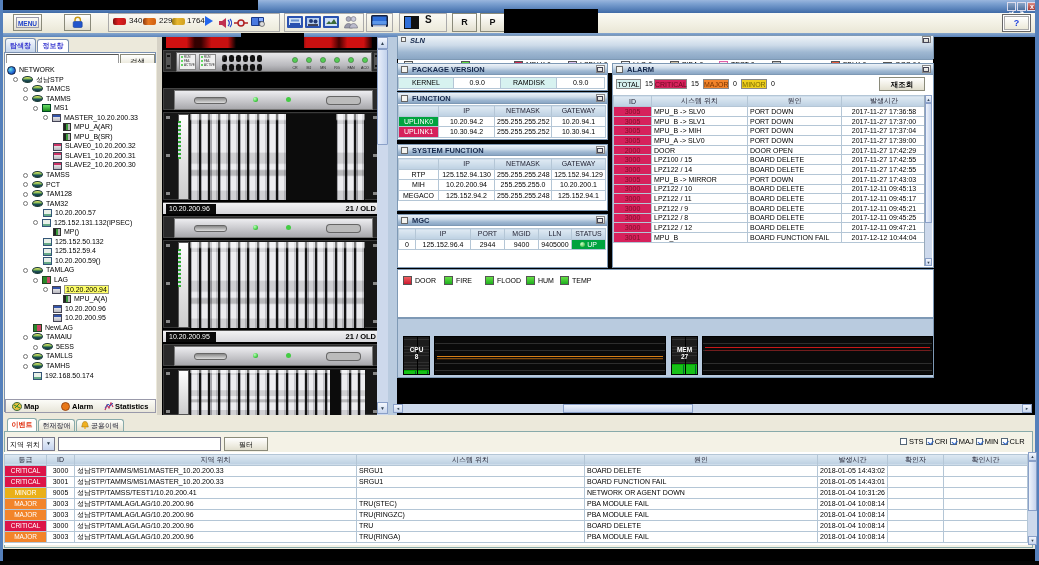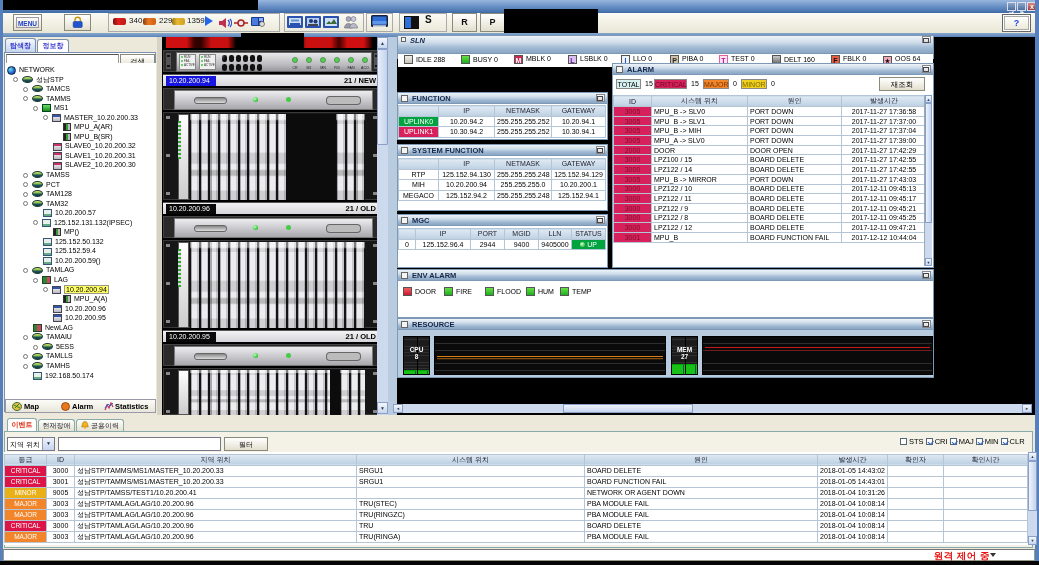--- a/index.html
+++ b/index.html
@@ -69,21 +69,21 @@
   <rect x="8.2" y="6.5" width="9" height="6" rx="1.2" fill="#2255cc" stroke="#123a99" stroke-width="0.6"></rect>
  </svg>
 </div>
 
 <div class="a" style="left:108px;top:13px;width:172px;height:19px;border:1px solid #aaa;background:linear-gradient(#fbfaf4,#eceadb);"></div>
 <div class="a" style="left:113px;top:18px;width:13px;height:7px;background:linear-gradient(90deg,#7a1010,#e02020 40%,#c01818);border-radius:2px;"></div>
 <div class="a" style="left:129px;top:16px;font-size:8px;color:#111;">340</div>
 <div class="a" style="left:143px;top:18px;width:13px;height:7px;background:linear-gradient(90deg,#8a3a10,#e87820 40%,#d06010);border-radius:2px;"></div>
 <div class="a" style="left:159px;top:16px;font-size:8px;color:#111;">229</div>
 <div class="a" style="left:172px;top:18px;width:13px;height:7px;background:linear-gradient(90deg,#9a7a10,#e8b830 40%,#d0a020);border-radius:2px;"></div>
-<div class="a" style="left:187px;top:16px;font-size:8px;color:#111;">1359</div>
+<div class="a" style="left:187px;top:16px;font-size:8px;color:#111;">1764</div>
 <div class="a" style="left:205px;top:16px;width:0;height:0;border-top:5px solid transparent;border-bottom:5px solid transparent;border-left:8px solid #2266ee;"></div>
 <div class="a" style="left:218px;top:15px;"><svg width="14" height="12" viewBox="0 0 14 12">
         <polygon points="1,4 4,4 8,1 8,11 4,8 1,8" fill="#c03050"></polygon>
         <path d="M10 3 a4 4 0 0 1 0 6 M12 2 a6 6 0 0 1 0 8" stroke="#2244cc" stroke-width="1.2" fill="none"></path>
       </svg></div>
 <div class="a" style="left:234px;top:15px;"><svg width="14" height="12" viewBox="0 0 14 12">
         <line x1="0" y1="6" x2="14" y2="6" stroke="#b02020" stroke-width="1.5"></line>
         <circle cx="7" cy="6" r="3" fill="#e8e8f0" stroke="#b02020" stroke-width="1.5"></circle>
       </svg></div>
 <div class="a" style="left:250px;top:14px;"><svg width="16" height="14" viewBox="0 0 16 14">
@@ -239,24 +239,20 @@
                 <text x="33" y="12.5">MN</text>
                 <text x="47" y="12.5">RG</text>
                 <text x="61" y="12.5">FAN</text>
                 <text x="75" y="12.5">ACO</text>
               </g>
     </svg>
    </div>
   </div>
  </div>
 
- <div class="a" style="left:6px;top:37px;width:217px;height:12px;background:linear-gradient(#f2f2f4,#d6d6da);border-top:1px solid #555;">
-  <div class="a" style="left:3px;top:1px;width:50px;height:10px;background:#1616e0;color:#fff;font-size:7px;line-height:10px;padding-left:3px;">10.20.200.94</div>
-  <div class="a" style="right:4px;top:1px;font-size:7.5px;font-weight:bold;color:#000;">21 / NEW</div>
- </div>
  <div class="a hdl" style="left:6px;top:51px;">
         <div class="led"></div>
       </div>
  <div class="a cage" style="left:6px;top:75px;height:88px;">
   <div class="a" style="left:14px;top:1px;width:11px;height:86px;background:linear-gradient(#fff,#ccc);border:1px solid #555;"></div>
   <div class="a" style="left:14px;top:8px;width:3px;height:38px;background:repeating-linear-gradient(#3a3 0 2px,#dde 2px 4px);"></div>
   <div class="a cards" style="left:26px;top:1px;width:96px;height:86px;"></div>
   <div class="a" style="left:122px;top:1px;width:50px;height:86px;background:#0c0c0c;"></div>
   <div class="a cards" style="left:172px;top:1px;width:29px;height:86px;"></div>
  </div>
@@ -291,39 +287,56 @@
  <div class="a" style="left:220px;top:0;width:11px;height:378px;background:#cdd9ec;">
   <div class="a sbtn" style="left:0;top:0;">▲</div>
   <div class="a" style="left:0;top:12px;width:11px;height:96px;background:linear-gradient(90deg,#e8eefa,#c2d2ec);border:1px solid #8aa0c8;border-radius:1px;"></div>
   <div class="a sbtn" style="left:0;top:365px;">▼</div>
  </div>
 </div>
 <div class="a" id="main" style="left:393px;top:37px;width:642px;height:378px;background:#000;">
  <div class="a" style="left:0;top:0;width:4px;height:378px;background:#b9cbdf;"></div>
 
  <div class="a pnl" style="left:4px;top:-2px;width:537px;height:24px;">
-  <div class="hdr" style="height:18px;position:relative;font-style:italic;">
+  <div class="hdr" style="height:24px;position:relative;font-style:italic;">
           <span class="cb" style="left:3px;top:1px;width:5px;height:5px;"></span>
           <span style="position:absolute;left:12px;top:0px;">SLN</span>
           <span class="mini" style="right:2px;top:0px;height:7px;"></span>
         </div>
   <div style="position:relative;height:13px;background:#fff;font-size:7px;color:#000;white-space:nowrap;">
    <span class="a" style="left:6px;top:1px;"><span class="sq" style="background:linear-gradient(#efefe8,#c8c4b8);"></span>IDLE 288</span>
    <span class="a" style="left:63px;top:1px;"><span class="sq" style="background:linear-gradient(#66e045,#1faf1f);"></span>BUSY 0</span>
    <span class="a" style="left:116px;top:1px;"><span class="sq" style="background:#cc2952;color:#fff;">M</span>MBLK 0</span>
    <span class="a" style="left:170px;top:1px;"><span class="sq" style="background:#dcc0f2;color:#5a1a8a;">L</span>LSBLK 0</span>
    <span class="a" style="left:223px;top:1px;"><span class="sq" style="background:#eef2fa;color:#2255cc;">I</span>LLO 0</span>
    <span class="a" style="left:272px;top:1px;"><span class="sq" style="background:#cfc2a8;color:#222;">P</span>PIBA 0</span>
    <span class="a" style="left:321px;top:1px;"><span class="sq" style="background:#fde8f2;color:#cc0099;border-color:#e060a8;">T</span>TEST 0</span>
    <span class="a" style="left:374px;top:1px;"><span class="sq" style="background:linear-gradient(#cacaca,#6e6e6e);"></span>DELT 160</span>
    <span class="a" style="left:433px;top:1px;"><span class="sq" style="background:#e85c40;color:#111;">F</span>FBLK 0</span>
    <span class="a" style="left:485px;top:1px;"><span class="sq" style="background:#f4a8b8;color:#111;font-size:6px;">★</span>OOS 64</span>
   </div>
  </div>
 
+ <div class="a pnl" style="left:4px;top:26px;width:211px;height:28px;">
+  <div class="hdr" style="height:11px;position:relative;">
+          <span class="cb" style="left:3px;top:2px;"></span>
+          <span style="position:absolute;left:14px;top:1px;">PACKAGE VERSION</span>
+          <span class="mini" style="right:2px;top:1px;"></span>
+        </div>
+  <table class="tb" style="width:207px;margin:2px 0 0 0;">
+          <tbody>
+            <tr>
+              <td style="background:#d7f2f0;text-align:center;width:53px;">KERNEL</td>
+              <td style="text-align:center;width:46px;">0.9.0</td>
+              <td style="background:#d7f2f0;text-align:center;width:54px;">RAMDISK</td>
+              <td style="text-align:center;width:46px;">0.9.0</td>
+            </tr>
+          </tbody>
+        </table>
+ </div>
 
  <div class="a pnl" style="left:4px;top:55px;width:211px;height:48px;">
   <div class="hdr" style="height:11px;position:relative;">
           <span class="cb" style="left:3px;top:2px;"></span>
           <span style="position:absolute;left:14px;top:1px;">FUNCTION</span>
           <span class="mini" style="right:2px;top:1px;"></span>
         </div>
   <table class="tb" style="width:207px;margin-top:1px;">
           <colgroup>
             <col style="width:40px;">
@@ -440,21 +453,21 @@
         </div>
   <div style="position:relative;height:20px;background:#fff;font-size:7px;">
    <span class="a" style="left:3px;top:4px;width:25px;height:10px;background:#d7f2f0;border:1px solid #888;text-align:center;line-height:9px;">TOTAL</span>
           <span class="a" style="left:32px;top:5px;">15</span>
    <span class="a" style="left:41px;top:4px;width:33px;height:10px;background:#d6215c;color:#6b0a1e;border:1px solid #888;text-align:center;line-height:9px;">CRITICAL</span>
           <span class="a" style="left:78px;top:5px;">15</span>
    <span class="a" style="left:90px;top:4px;width:26px;height:10px;background:#f2842a;color:#7a3500;border:1px solid #888;text-align:center;line-height:9px;">MAJOR</span>
           <span class="a" style="left:120px;top:5px;">0</span>
    <span class="a" style="left:128px;top:4px;width:26px;height:10px;background:#efcf1f;color:#7a6a00;border:1px solid #888;text-align:center;line-height:9px;">MINOR</span>
           <span class="a" style="left:158px;top:5px;">0</span>
-   <span class="a btn" style="left:266px;top:2px;width:46px;height:14px;text-align:center;line-height:13px;font-size:7.5px;">재조회</span>
+   <span class="a btn" style="left:266px;top:2px;width:46px;height:14px;text-align:center;line-height:13px;font-size:7.5px;font-weight:bold;">재조회</span>
   </div>
   <table class="tb" id="altb" style="width:313px;">
           <colgroup>
             <col style="width:38px;">
             <col style="width:96px;">
             <col style="width:94px;">
             <col style="width:85px;">
           </colgroup>
    <tbody>
             <tr>
@@ -550,40 +563,30 @@
 </tbody>
         </table>
   <div class="a" style="right:1px;top:31px;width:8px;height:171px;background:#cdd9ec;border-left:1px solid #9ab;">
     <div style="height:8px;background:linear-gradient(#f4f7fd,#c8d6ee);border:1px solid #8aa0c8;font-size:4px;text-align:center;line-height:7px;color:#345;">▲</div>
     <div style="height:120px;background:linear-gradient(90deg,#eef3fb,#c6d4ee);border:1px solid #8aa0c8;"></div>
     <div style="position:absolute;bottom:0;width:100%;height:8px;background:linear-gradient(#f4f7fd,#c8d6ee);border:1px solid #8aa0c8;font-size:4px;text-align:center;line-height:7px;color:#345;">▼</div>
   </div>
  </div>
 
  <div class="a pnl" style="left:4px;top:232px;width:537px;height:49px;">
-  <div class="hdr" style="height:11px;position:relative;">
-          <span class="cb" style="left:3px;top:2px;"></span>
-          <span style="position:absolute;left:14px;top:1px;">ENV ALARM</span>
-          <span class="mini" style="right:2px;top:1px;"></span>
-        </div>
   <div style="position:relative;height:36px;background:#fff;font-size:7px;color:#000;">
    <span class="a" style="left:5px;top:6px;"><span class="sq" style="background:linear-gradient(#f06060,#cc1830);"></span>DOOR</span>
    <span class="a" style="left:46px;top:6px;"><span class="sq" style="background:linear-gradient(#66e045,#1faf1f);"></span>FIRE</span>
    <span class="a" style="left:87px;top:6px;"><span class="sq" style="background:linear-gradient(#66e045,#1faf1f);"></span>FLOOD</span>
    <span class="a" style="left:128px;top:6px;"><span class="sq" style="background:linear-gradient(#66e045,#1faf1f);"></span>HUM</span>
    <span class="a" style="left:162px;top:6px;"><span class="sq" style="background:linear-gradient(#66e045,#1faf1f);"></span>TEMP</span>
   </div>
  </div>
 
  <div class="a pnl" style="left:4px;top:281px;width:537px;height:60px;background:#b9cbdf;">
-  <div class="hdr" style="height:11px;position:relative;">
-          <span class="cb" style="left:3px;top:2px;"></span>
-          <span style="position:absolute;left:14px;top:1px;">RESOURCE</span>
-          <span class="mini" style="right:2px;top:1px;"></span>
-        </div>
   <div class="a gau" style="left:5px;top:17px;">
           <span>CPU<br>8</span>
           <i style="height:4px;"></i>
         </div>
   <div class="a cht" style="left:36px;top:17px;width:232px;">
           <i style="top:19px;height:1.1px;background:#d88018;box-shadow:0 2.2px 0 #a86010;"></i>
         </div>
   <div class="a gau" style="left:273px;top:17px;">
           <span>MEM<br>27</span>
           <i style="height:10px;"></i>
@@ -711,18 +714,14 @@
             </tr>
 </tbody>
         </table>
  </div>
  <div class="a" style="left:1025px;top:37px;width:9px;height:93px;background:#cdd9ec;">
    <div style="height:9px;background:linear-gradient(#f4f7fd,#c8d6ee);border:1px solid #8aa0c8;font-size:4px;text-align:center;line-height:8px;color:#345;">▲</div>
    <div style="height:50px;background:linear-gradient(90deg,#eef3fb,#c6d4ee);border:1px solid #8aa0c8;"></div>
    <div style="position:absolute;bottom:0;width:100%;height:9px;background:linear-gradient(#f4f7fd,#c8d6ee);border:1px solid #8aa0c8;font-size:4px;text-align:center;line-height:8px;color:#345;">▼</div>
  </div>
 </div>
-<div class="a" style="left:3px;top:549px;width:1032px;height:12px;background:#fff;border:1px solid #9a9a8a;border-top-color:#777;">
-  <div style="position:absolute;right:44px;top:0px;color:#e81010;font-weight:bold;font-size:9.5px;letter-spacing:0.5px;">원격 제어 중</div>
-  <div style="position:absolute;right:38px;top:3px;width:0;height:0;border-left:3px solid transparent;border-right:3px solid transparent;border-top:4px solid #333;"></div>
-</div>
 <div class="a" style="left:0;top:561px;width:1039px;height:4px;background:#050505;"></div>
 </div>
 
 </body></html>

